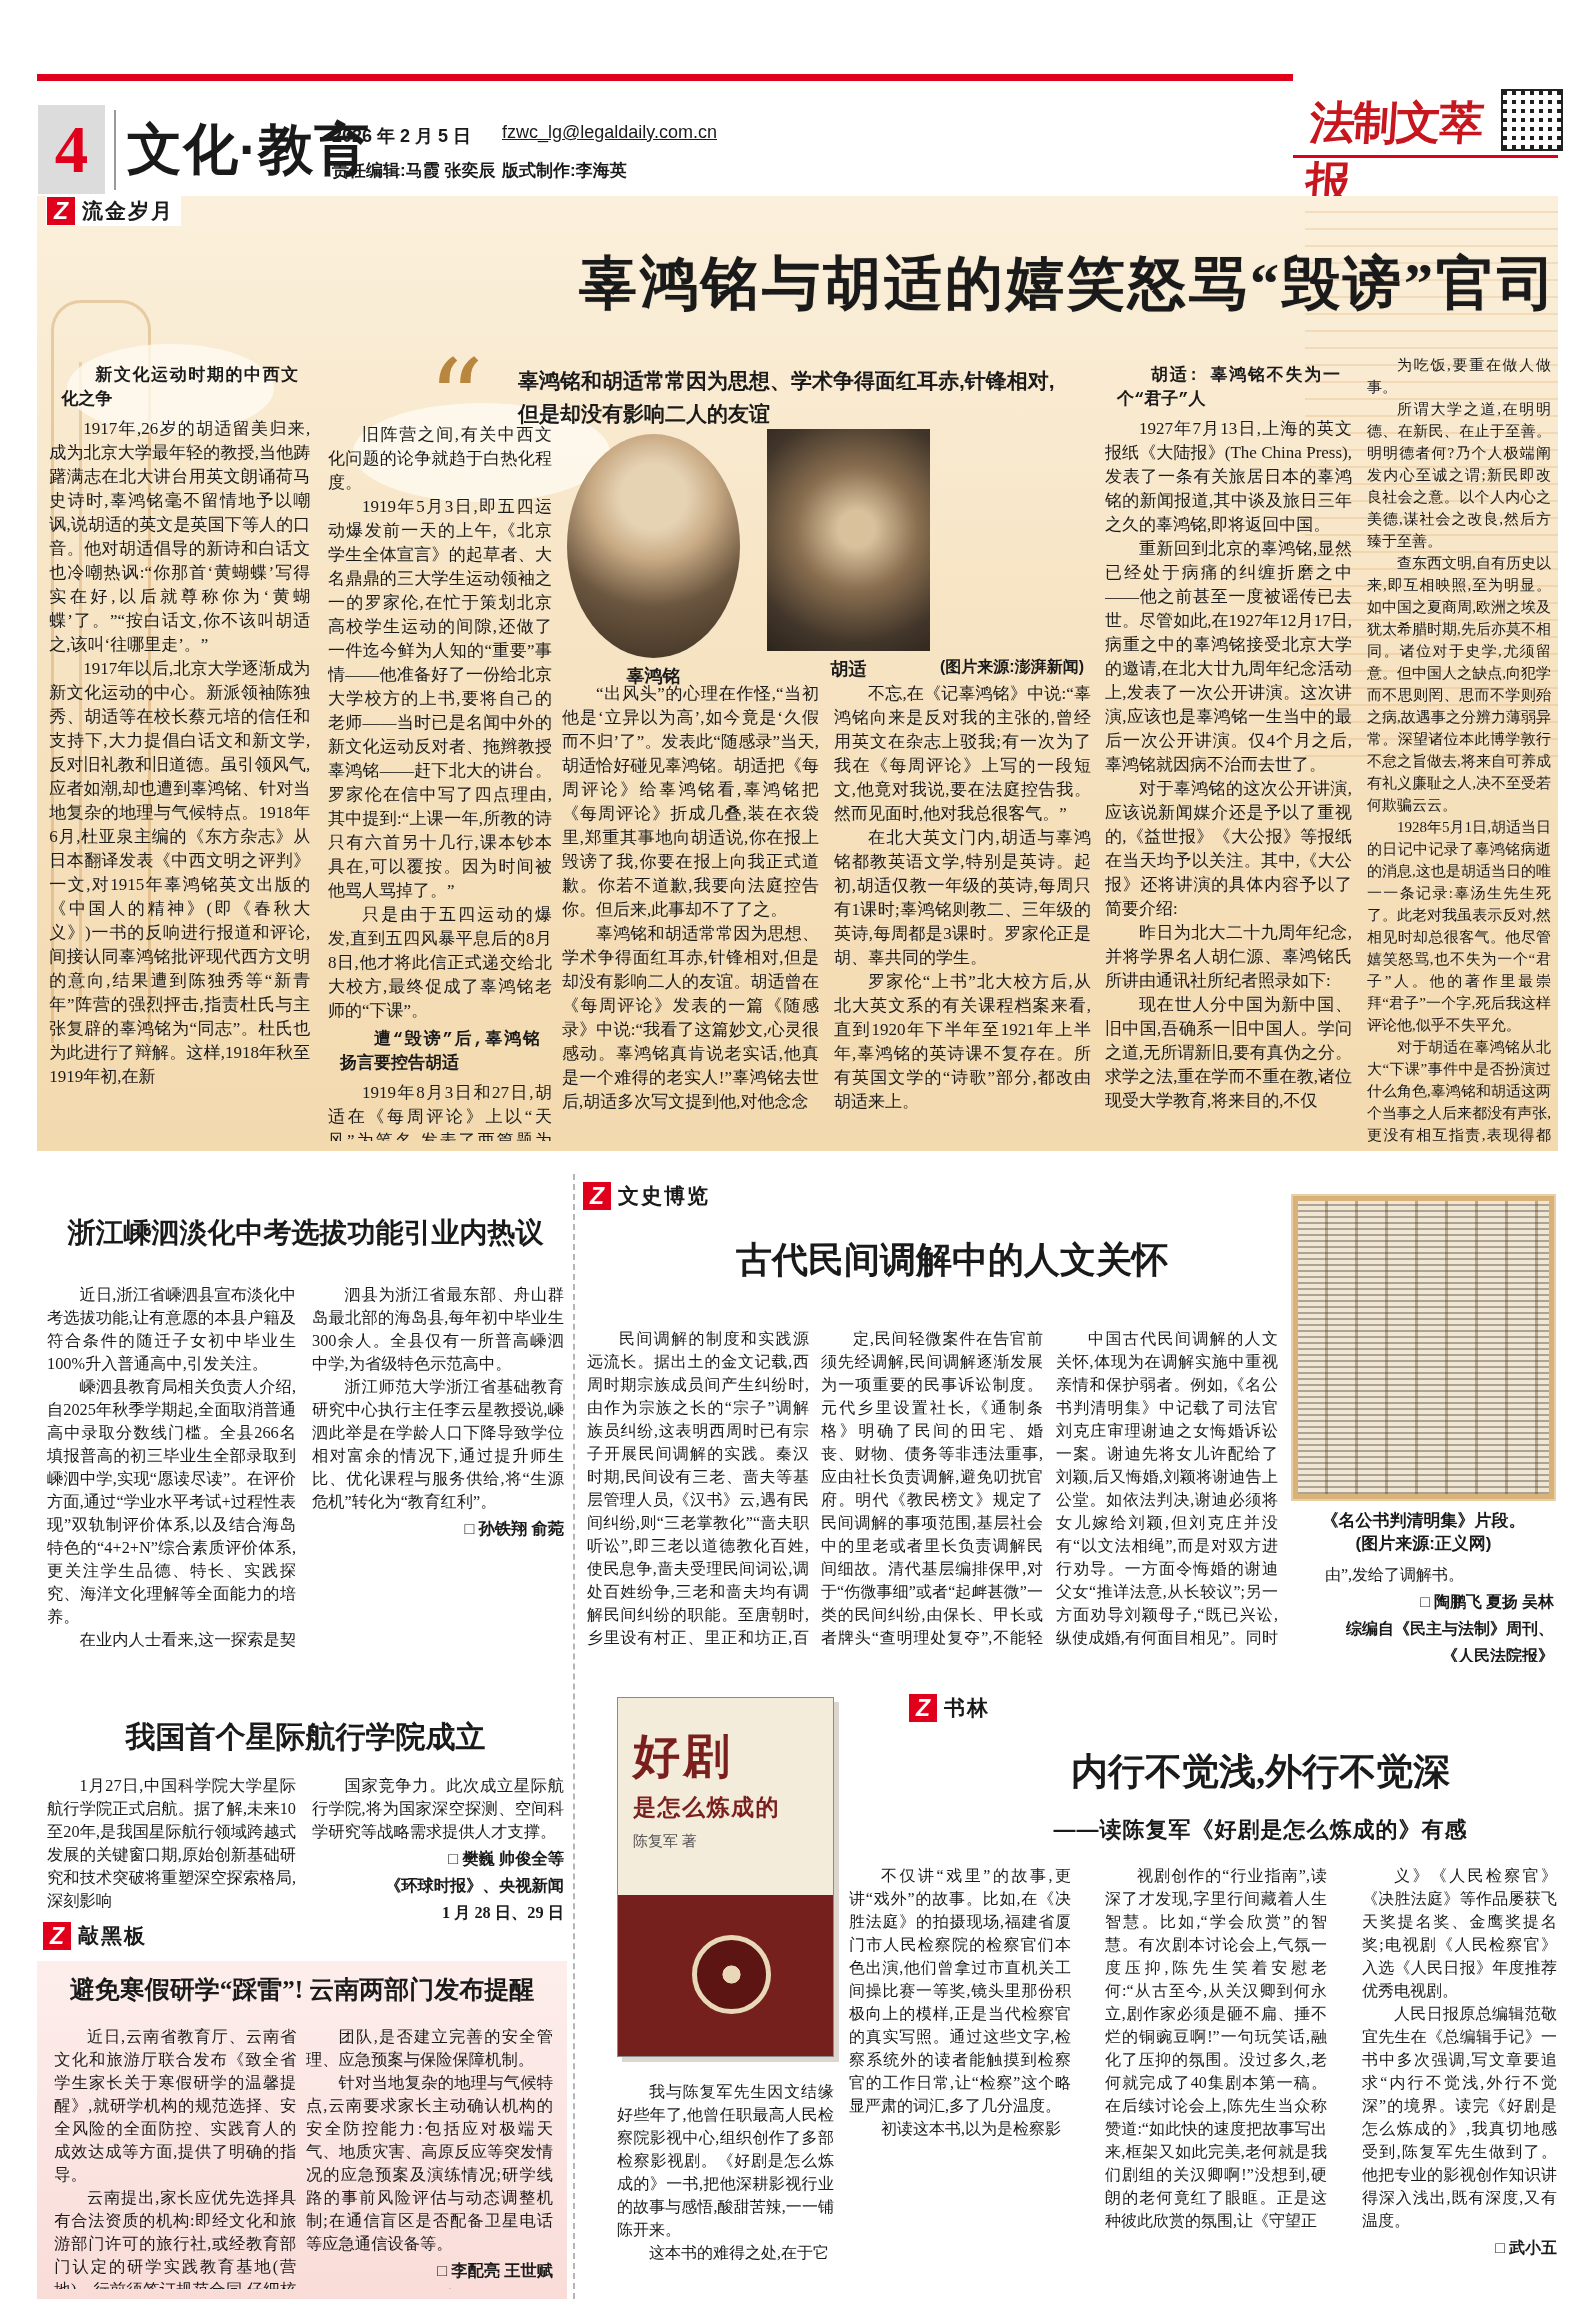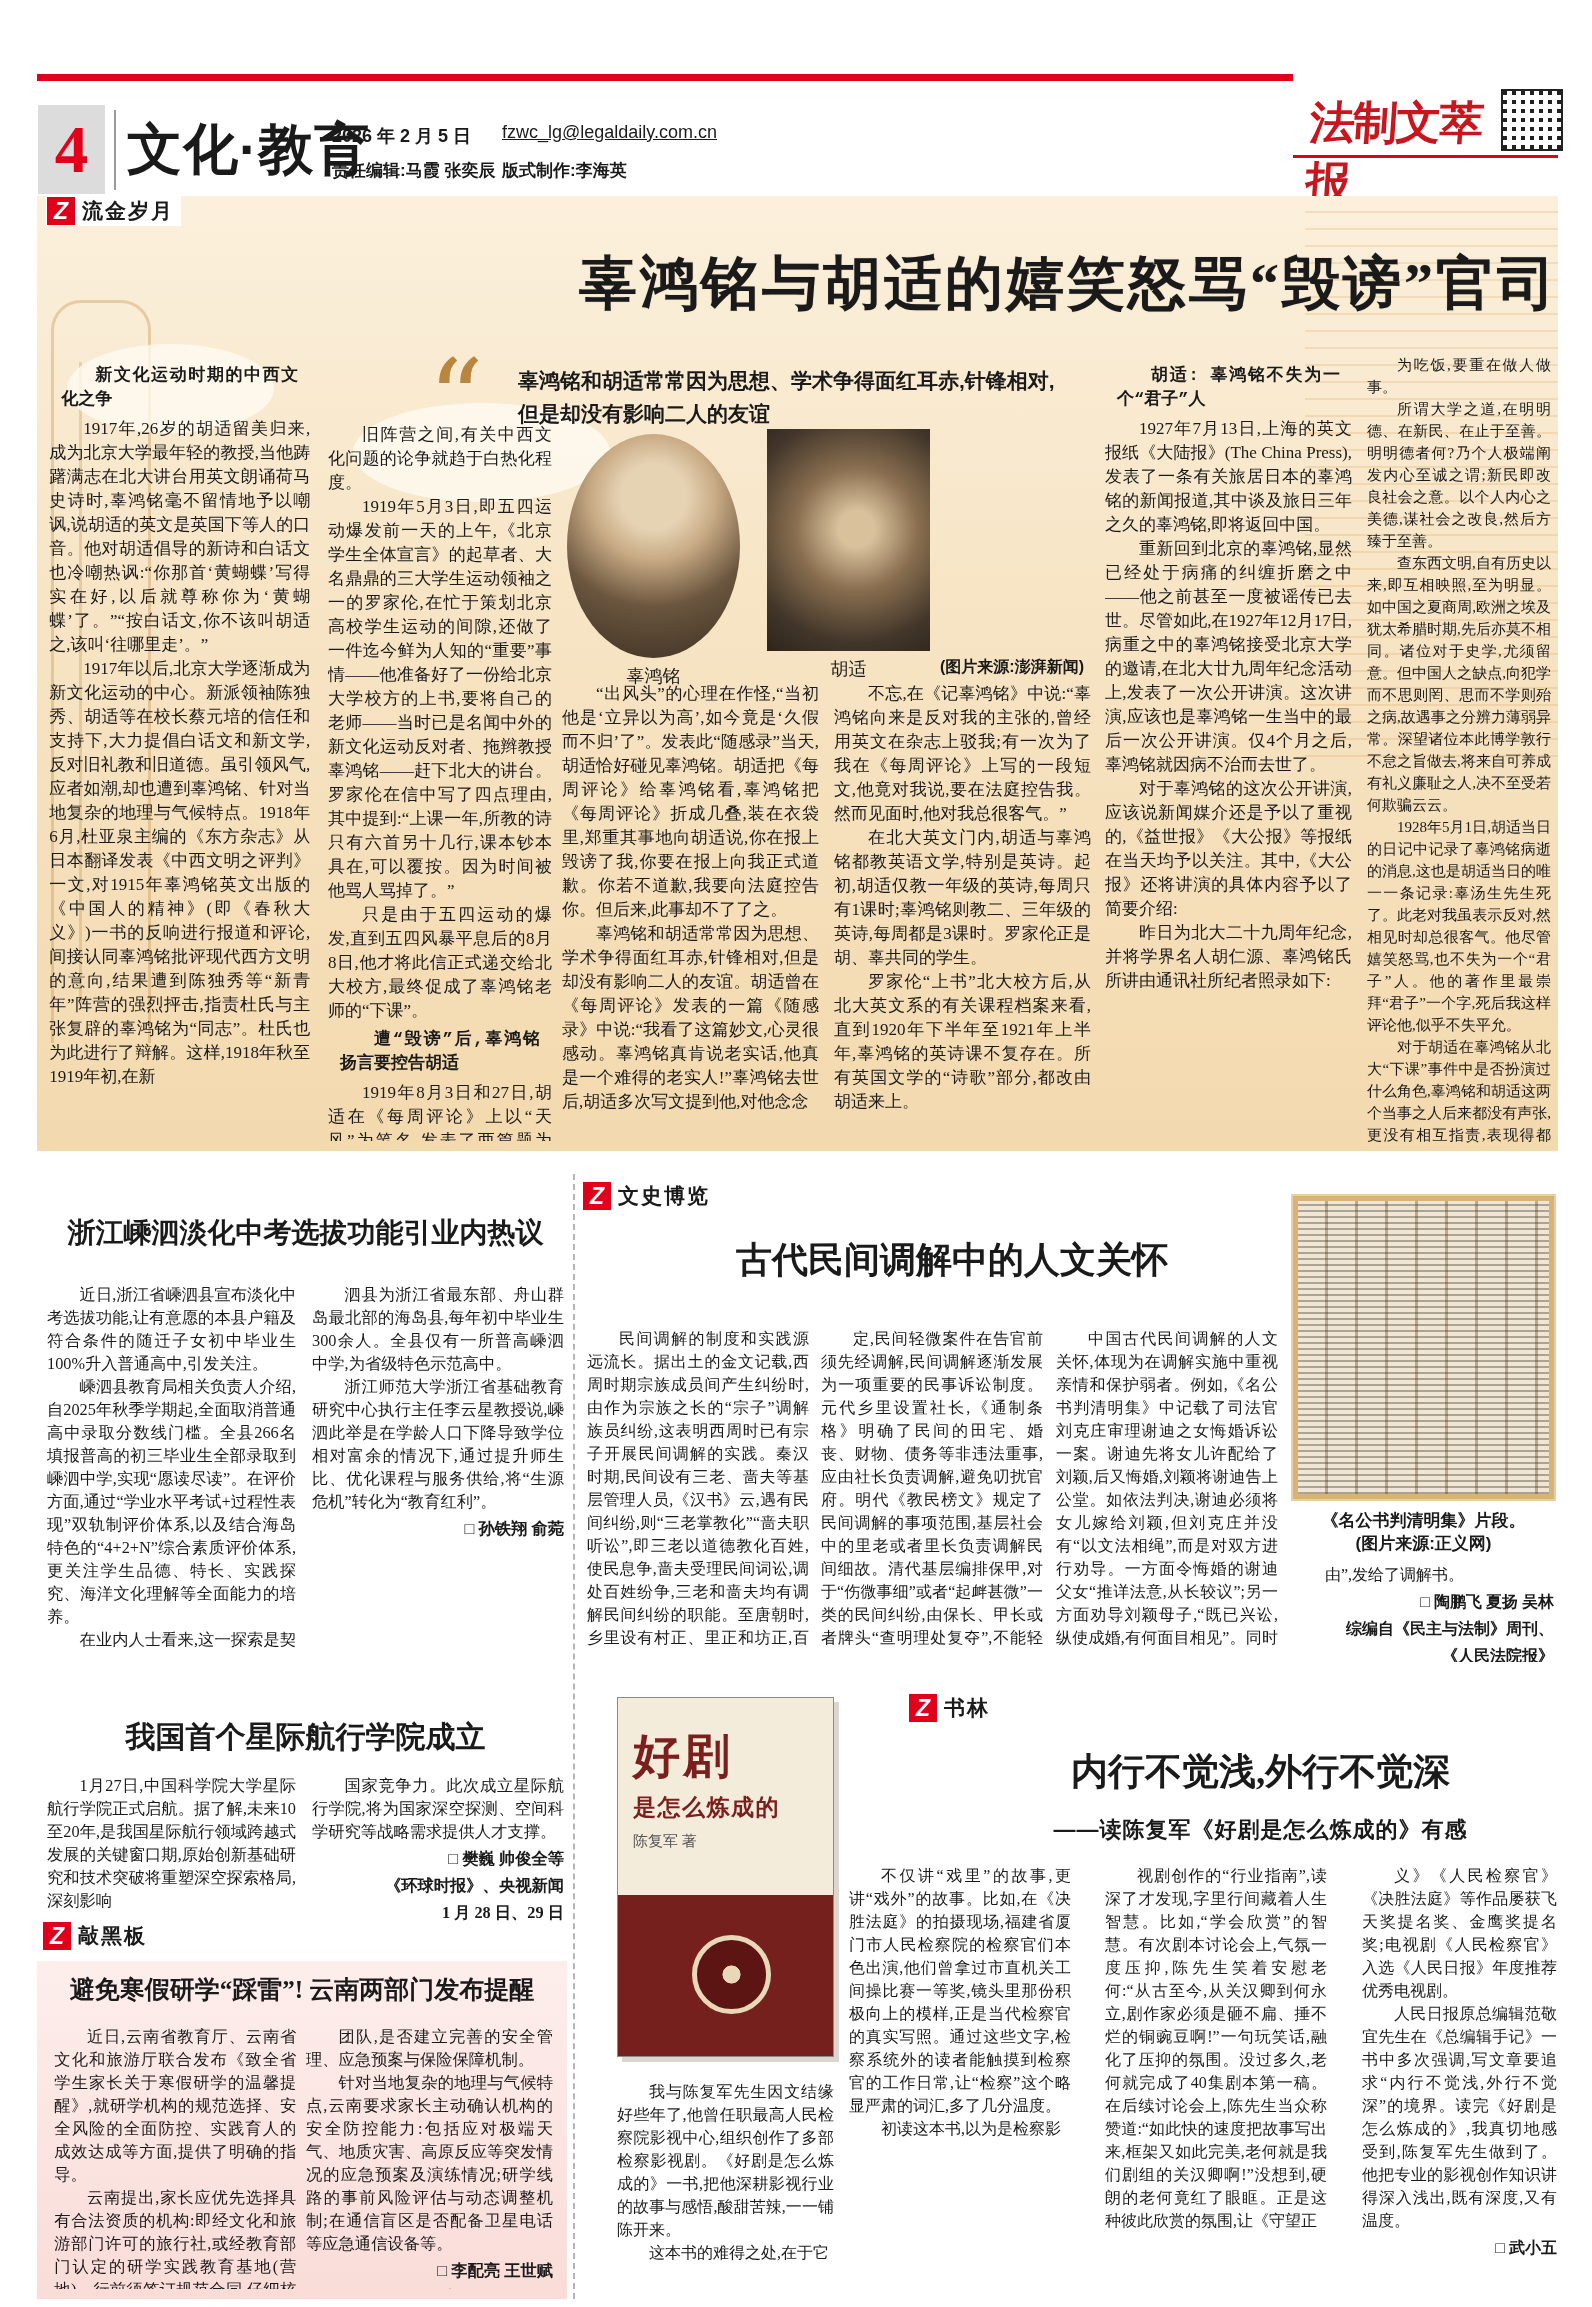--- a/index.html
+++ b/index.html
@@ -46,21 +46,21 @@
   .decor-cloud{position:absolute;background:rgba(255,252,244,.75);border-radius:50%;}
   .main-headline{left:37px;top:247px;width:1521px;text-align:right;font-size:58px;font-weight:bold;
          letter-spacing:3px;text-shadow:0 0 1px #00000055;}
   .quote-icon{left:428px;top:345px;font-size:109px;color:#b8863e;font-family:"DejaVu Serif",serif;line-height:1;}
   .pullquote{left:518px;top:364px;width:587px;font-size:21px;font-weight:bold;line-height:33px;}
   .photo-wrap{text-align:center;}
   .photo-oval{width:173px;height:224px;border-radius:50%;margin:0 auto;
       background:radial-gradient(circle at 50% 28%,#e6d3b4 0 18%,#c9ab85 34%,#6b563f 60%,#3c2f22 100%);}
   .photo-rect{width:163px;height:222px;margin:0 auto;
       background:radial-gradient(circle at 55% 45%,#d9c19c 0 12%,#8a6f50 40%,#42362a 75%,#2c241b 100%);}
-  .photo-label{font-size:18px;font-weight:normal;margin-top:6px;font-family:"Liberation Sans",sans-serif;}
+  .photo-label{font-size:18px;font-weight:bold;margin-top:6px;font-family:"Liberation Sans",sans-serif;}
   .photo-credit{font-size:16px;font-weight:bold;font-family:"Liberation Sans",sans-serif;}
 
   
   .col{position:absolute;text-align:justify;overflow:hidden;}
   .col p{margin:0;}
   .para{text-indent:2em;}
   .subhead{text-indent:2em;font-weight:bold;font-family:Liberation Mono, monospace;
            margin:5px 12px !important;}
   .credit{text-align:right;font-weight:bold;margin-top:4px !important;}
   .fs34{font-size:17px;line-height:24px;}
@@ -155,20 +155,21 @@
         <p class="para">不忘,在《记辜鸿铭》中说:“辜鸿铭向来是反对我的主张的,曾经用英文在杂志上驳我;有一次为了我在《每周评论》上写的一段短文,他竟对我说,要在法庭控告我。然而见面时,他对我总很客气。”</p>
         <p class="para">在北大英文门内,胡适与辜鸿铭都教英语文学,特别是英诗。起初,胡适仅教一年级的英诗,每周只有1课时;辜鸿铭则教二、三年级的英诗,每周都是3课时。罗家伦正是胡、辜共同的学生。</p>
         <p class="para">罗家伦“上书”北大校方后,从北大英文系的有关课程档案来看,直到1920年下半年至1921年上半年,辜鸿铭的英诗课不复存在。所有英国文学的“诗歌”部分,都改由胡适来上。</p>
       </div>
     <div class="col fs34" style="left:1068px;top:163px;width:247px;height:782px;">
         <p class="subhead">胡适: 辜鸿铭不失为一个“君子”人</p>
         <p class="para">1927年7月13日,上海的英文报纸《大陆报》(The China Press),发表了一条有关旅居日本的辜鸿铭的新闻报道,其中谈及旅日三年之久的辜鸿铭,即将返回中国。</p>
         <p class="para">重新回到北京的辜鸿铭,显然已经处于病痛的纠缠折磨之中——他之前甚至一度被谣传已去世。尽管如此,在1927年12月17日,病重之中的辜鸿铭接受北京大学的邀请,在北大廿九周年纪念活动上,发表了一次公开讲演。这次讲演,应该也是辜鸿铭一生当中的最后一次公开讲演。仅4个月之后,辜鸿铭就因病不治而去世了。</p>
         <p class="para">对于辜鸿铭的这次公开讲演,应该说新闻媒介还是予以了重视的,《益世报》《大公报》等报纸在当天均予以关注。其中,《大公报》还将讲演的具体内容予以了简要介绍:</p>
         <p class="para">昨日为北大二十九周年纪念,并将学界名人胡仁源、辜鸿铭氏所讲由通讯社所纪者照录如下:</p>
+        <p class="para">现在世人分中国为新中国、旧中国,吾确系一旧中国人。学问之道,无所谓新旧,要有真伪之分。求学之法,重在学而不重在教,诸位现受大学教育,将来目的,不仅</p>
       </div>
     <div class="col fs30" style="left:1330px;top:158px;width:184px;height:789px;">
         <p class="para">为吃饭,要重在做人做事。</p>
         <p class="para">所谓大学之道,在明明德、在新民、在止于至善。明明德者何?乃个人极端阐发内心至诚之谓;新民即改良社会之意。以个人内心之美德,谋社会之改良,然后方臻于至善。</p>
         <p class="para">查东西文明,自有历史以来,即互相映照,至为明显。如中国之夏商周,欧洲之埃及犹太希腊时期,先后亦莫不相同。诸位对于史学,尤须留意。但中国人之缺点,向犯学而不思则罔、思而不学则殆之病,故遇事之分辨力薄弱异常。深望诸位本此博学敦行不怠之旨做去,将来自可养成有礼义廉耻之人,决不至受若何欺骗云云。</p>
         <p class="para">1928年5月1日,胡适当日的日记中记录了辜鸿铭病逝的消息,这也是胡适当日的唯一一条记录:辜汤生先生死了。此老对我虽表示反对,然相见时却总很客气。他尽管嬉笑怒骂,也不失为一个“君子”人。他的著作里最崇拜“君子”一个字,死后我这样评论他,似乎不失平允。</p>
         <p class="para">对于胡适在辜鸿铭从北大“下课”事件中是否扮演过什么角色,辜鸿铭和胡适这两个当事之人后来都没有声张,更没有相互指责,表现得都有“君子”之风。</p>
       </div>
   </div>
 

